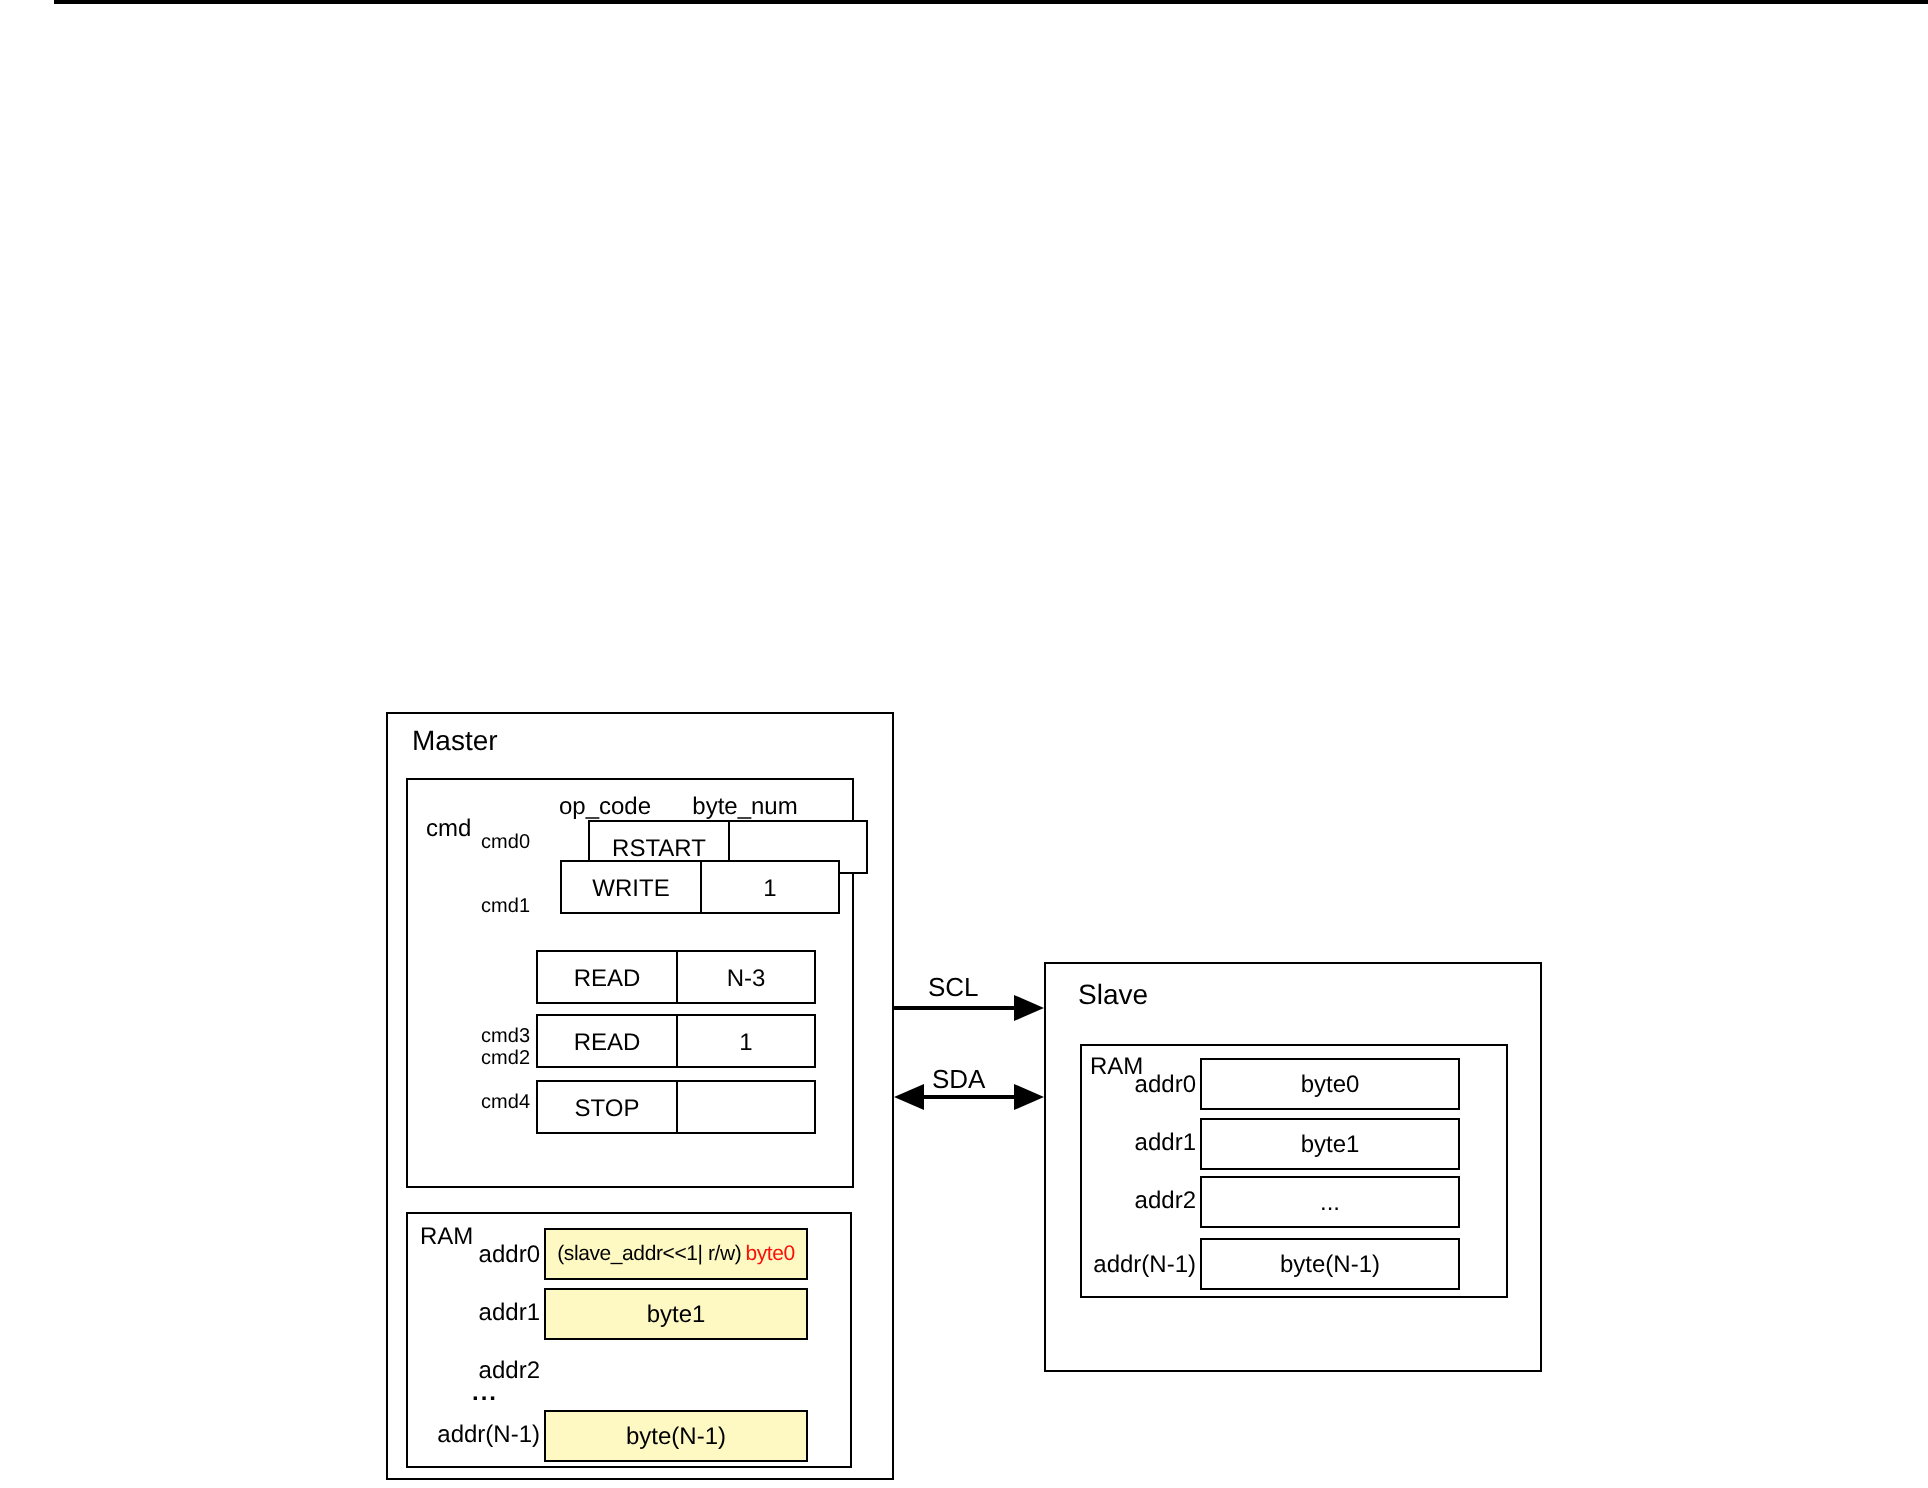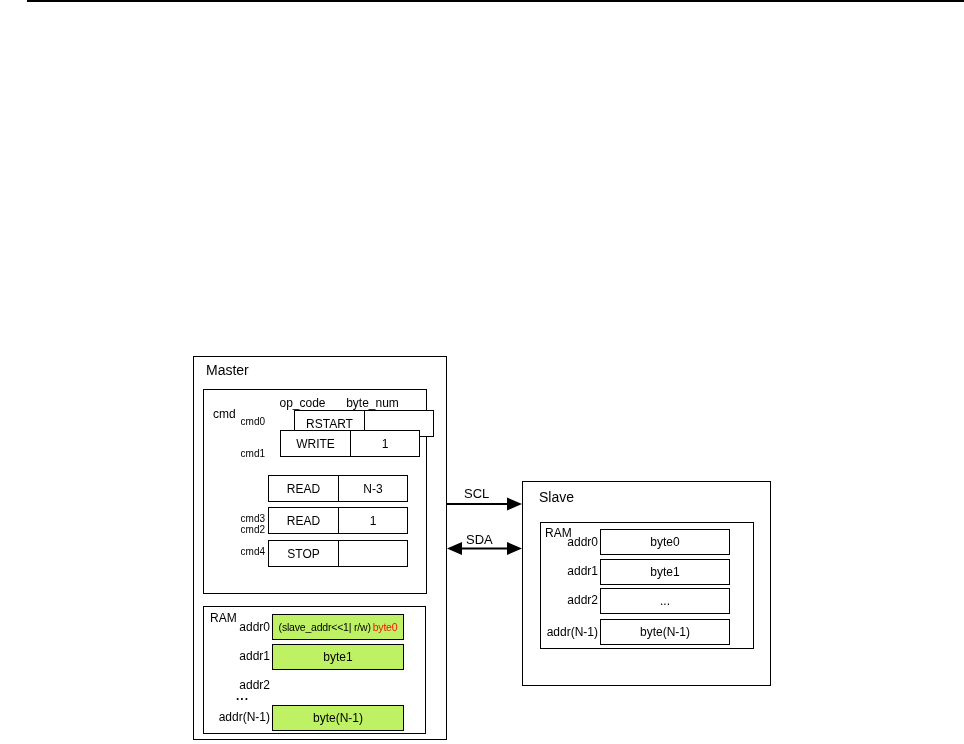--- a/index.html
+++ b/index.html
@@ -22,21 +22,21 @@
   .cmd-cell{position:absolute;left:64px;width:140px;height:27px;border:1.5px solid #000;
             box-sizing:border-box;display:flex;background:#fff;}
   .cmd-cell .op{width:69px;border-right:1.5px solid #000;display:flex;align-items:center;
                 justify-content:center;font-size:12px;}
   .cmd-cell .bn{flex:1;display:flex;align-items:center;justify-content:center;font-size:12px;}
 
   .mram-box{left:9px;top:249px;width:223px;height:128px;}
   .mram-row-label{position:absolute;left:2px;width:64px;text-align:right;font-size:12px;white-space:nowrap;}
   .mram-cell{position:absolute;left:68px;width:132px;height:26px;border:1.5px solid #000;
              box-sizing:border-box;display:flex;align-items:center;justify-content:center;
-             gap:3px;font-size:12px;white-space:nowrap;background:#bef264;}
+             gap:3px;font-size:12px;white-space:nowrap;background:#fef9c3;}
   .mram-cell.tight{font-size:10.5px;letter-spacing:-0.2px;gap:2px;}
   .ellipsis{position:absolute;left:32px;top:82px;font-size:12px;font-weight:bold;letter-spacing:1px;}
 
   
   .bus-svg{position:absolute;left:447px;top:480px;width:75px;height:90px;}
   .bus-label{position:absolute;font-size:13px;white-space:nowrap;}
   .scl-label{left:464px;top:486px;}
   .sda-label{left:466px;top:532px;}
 
   

